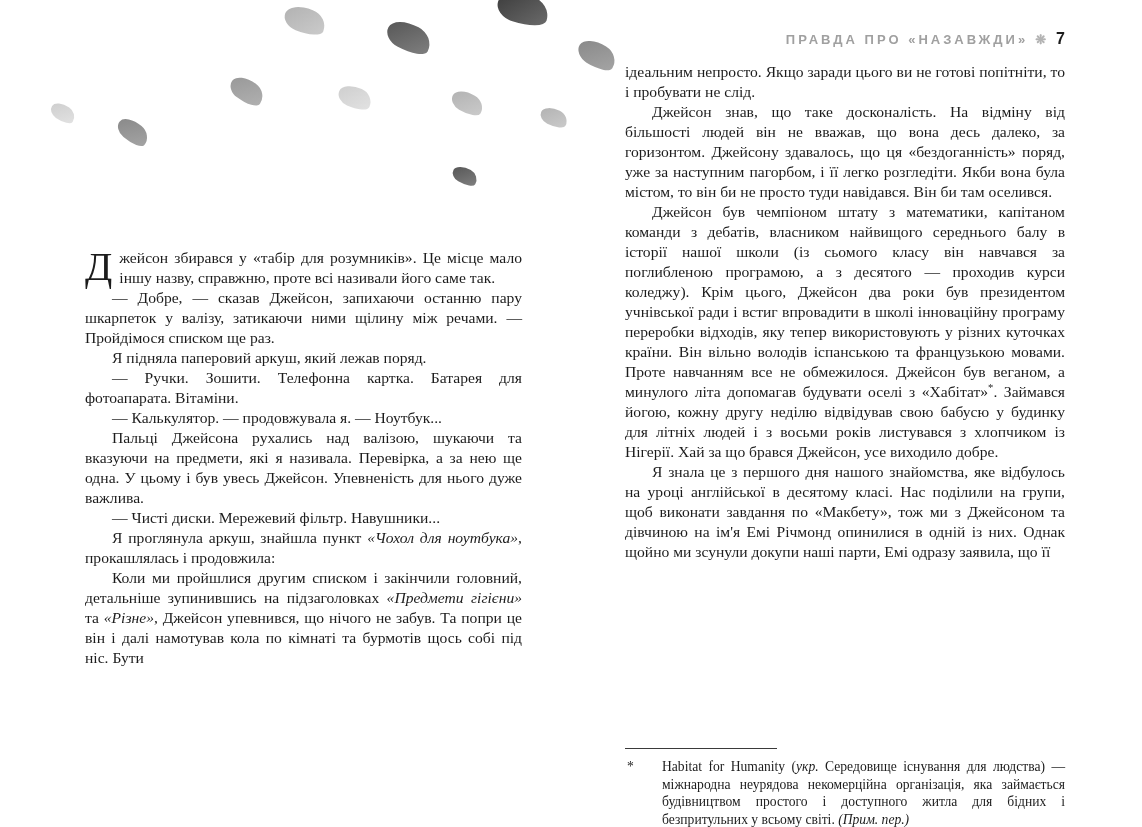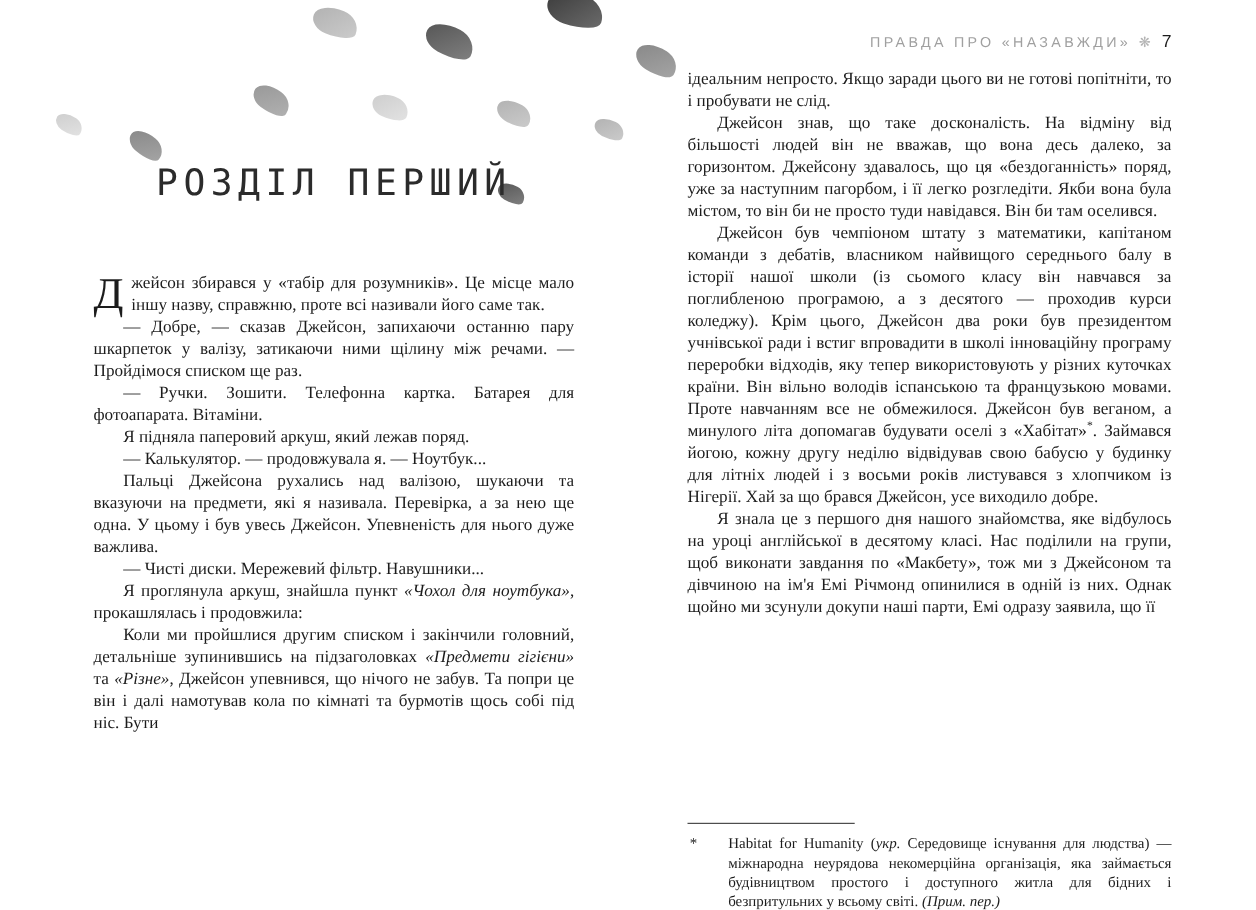--- a/index.html
+++ b/index.html
@@ -21,21 +21,21 @@
   .pd2{background:linear-gradient(130deg,#545454,#828282);}
   .pm {background:linear-gradient(130deg,#878787,#a6a6a6);}
   .pm2{background:linear-gradient(130deg,#979797,#b2b2b2);}
   .pl {background:linear-gradient(130deg,#b1b1b1,#cccccc);}
   .px {background:linear-gradient(130deg,#cdcdcd,#e3e3e3);}
 
   
   .running-header{
     position:absolute;top:30px;right:77px;
     font-family:"Liberation Sans", sans-serif;
-    font-size:13px;font-weight:normal;
+    font-size:13px;font-weight:bold;
     letter-spacing:3px;color:#a0a0a0;
     white-space:nowrap;
   }
   .rh-flower{margin-left:7px;letter-spacing:0;color:#b3b3b3;font-size:13px;}
   .rh-page{margin-left:10px;letter-spacing:0;color:#1d1d1d;font-size:16px;}
 
   
   .chapter-title{
     position:absolute;top:146px;left:85px;width:437px;
     margin:0;text-align:center;
@@ -83,30 +83,29 @@
     <div class="petal pm" style="left:116px;top:122px;width:34px;height:20px;transform:rotate(40deg);"></div>
     <div class="petal px" style="left:50px;top:105px;width:26px;height:16px;transform:rotate(34deg);"></div>
     <div class="petal pl" style="left:540px;top:109px;width:28px;height:17px;transform:rotate(26deg);"></div>
     <div class="petal pd2" style="left:452px;top:168px;width:26px;height:16px;transform:rotate(30deg);"></div>
   </div>
 
   <div class="running-header">
     <span class="rh-title">ПРАВДА ПРО «НАЗАВЖДИ»</span><span class="rh-flower">❋</span><span class="rh-page">7</span>
   </div>
 
-  <h1 class="chapter-title">РОЗДІЛ ПЕРШИЙ</h1>
 
   <div class="col left">
     <p class="para">
       <span class="dropcap">Д</span><span>жейсон збирався у «табір для розумників». Це місце мало іншу назву, справжню, проте всі називали його саме так.</span>
     </p>
     <div>
         <p class="para indent"><span>— Добре, — сказав Джейсон, запихаючи останню пару шкарпеток у валізу, затикаючи ними щілину між речами. — Пройдімося списком ще раз.</span></p>
+        <p class="para indent"><span>Я підняла паперовий аркуш, який лежав поряд.</span></p>
         <p class="para indent"><span>— Ручки. Зошити. Телефонна картка. Батарея для фотоапарата. Вітаміни.</span></p>
-        <p class="para indent"><span>Я підняла паперовий аркуш, який лежав поряд.</span></p>
         <p class="para indent"><span>— Калькулятор. — продовжувала я. — Ноутбук...</span></p>
         <p class="para indent"><span>Пальці Джейсона рухались над валізою, шукаючи та вказуючи на предмети, які я називала. Перевірка, а за нею ще одна. У цьому і був увесь Джейсон. Упевненість для нього дуже важлива.</span></p>
         <p class="para indent"><span>— Чисті диски. Мережевий фільтр. Навушники...</span></p>
         <p class="para indent"><span>Я проглянула аркуш, знайшла пункт </span><span class="it">«Чохол для ноутбука»</span><span>, прокашлялась і продовжила:</span></p>
         <p class="para indent"><span>Коли ми пройшлися другим списком і закінчили головний, детальніше зупинившись на підзаголовках </span><span class="it">«Предмети гігієни»</span><span> та </span><span class="it">«Різне»</span><span>, Джейсон упевнився, що нічого не забув. Та попри це він і далі намотував кола по кімнаті та бурмотів щось собі під ніс. Бути</span></p>
       </div>
   </div>
 
   <div class="col right">
     <div>

